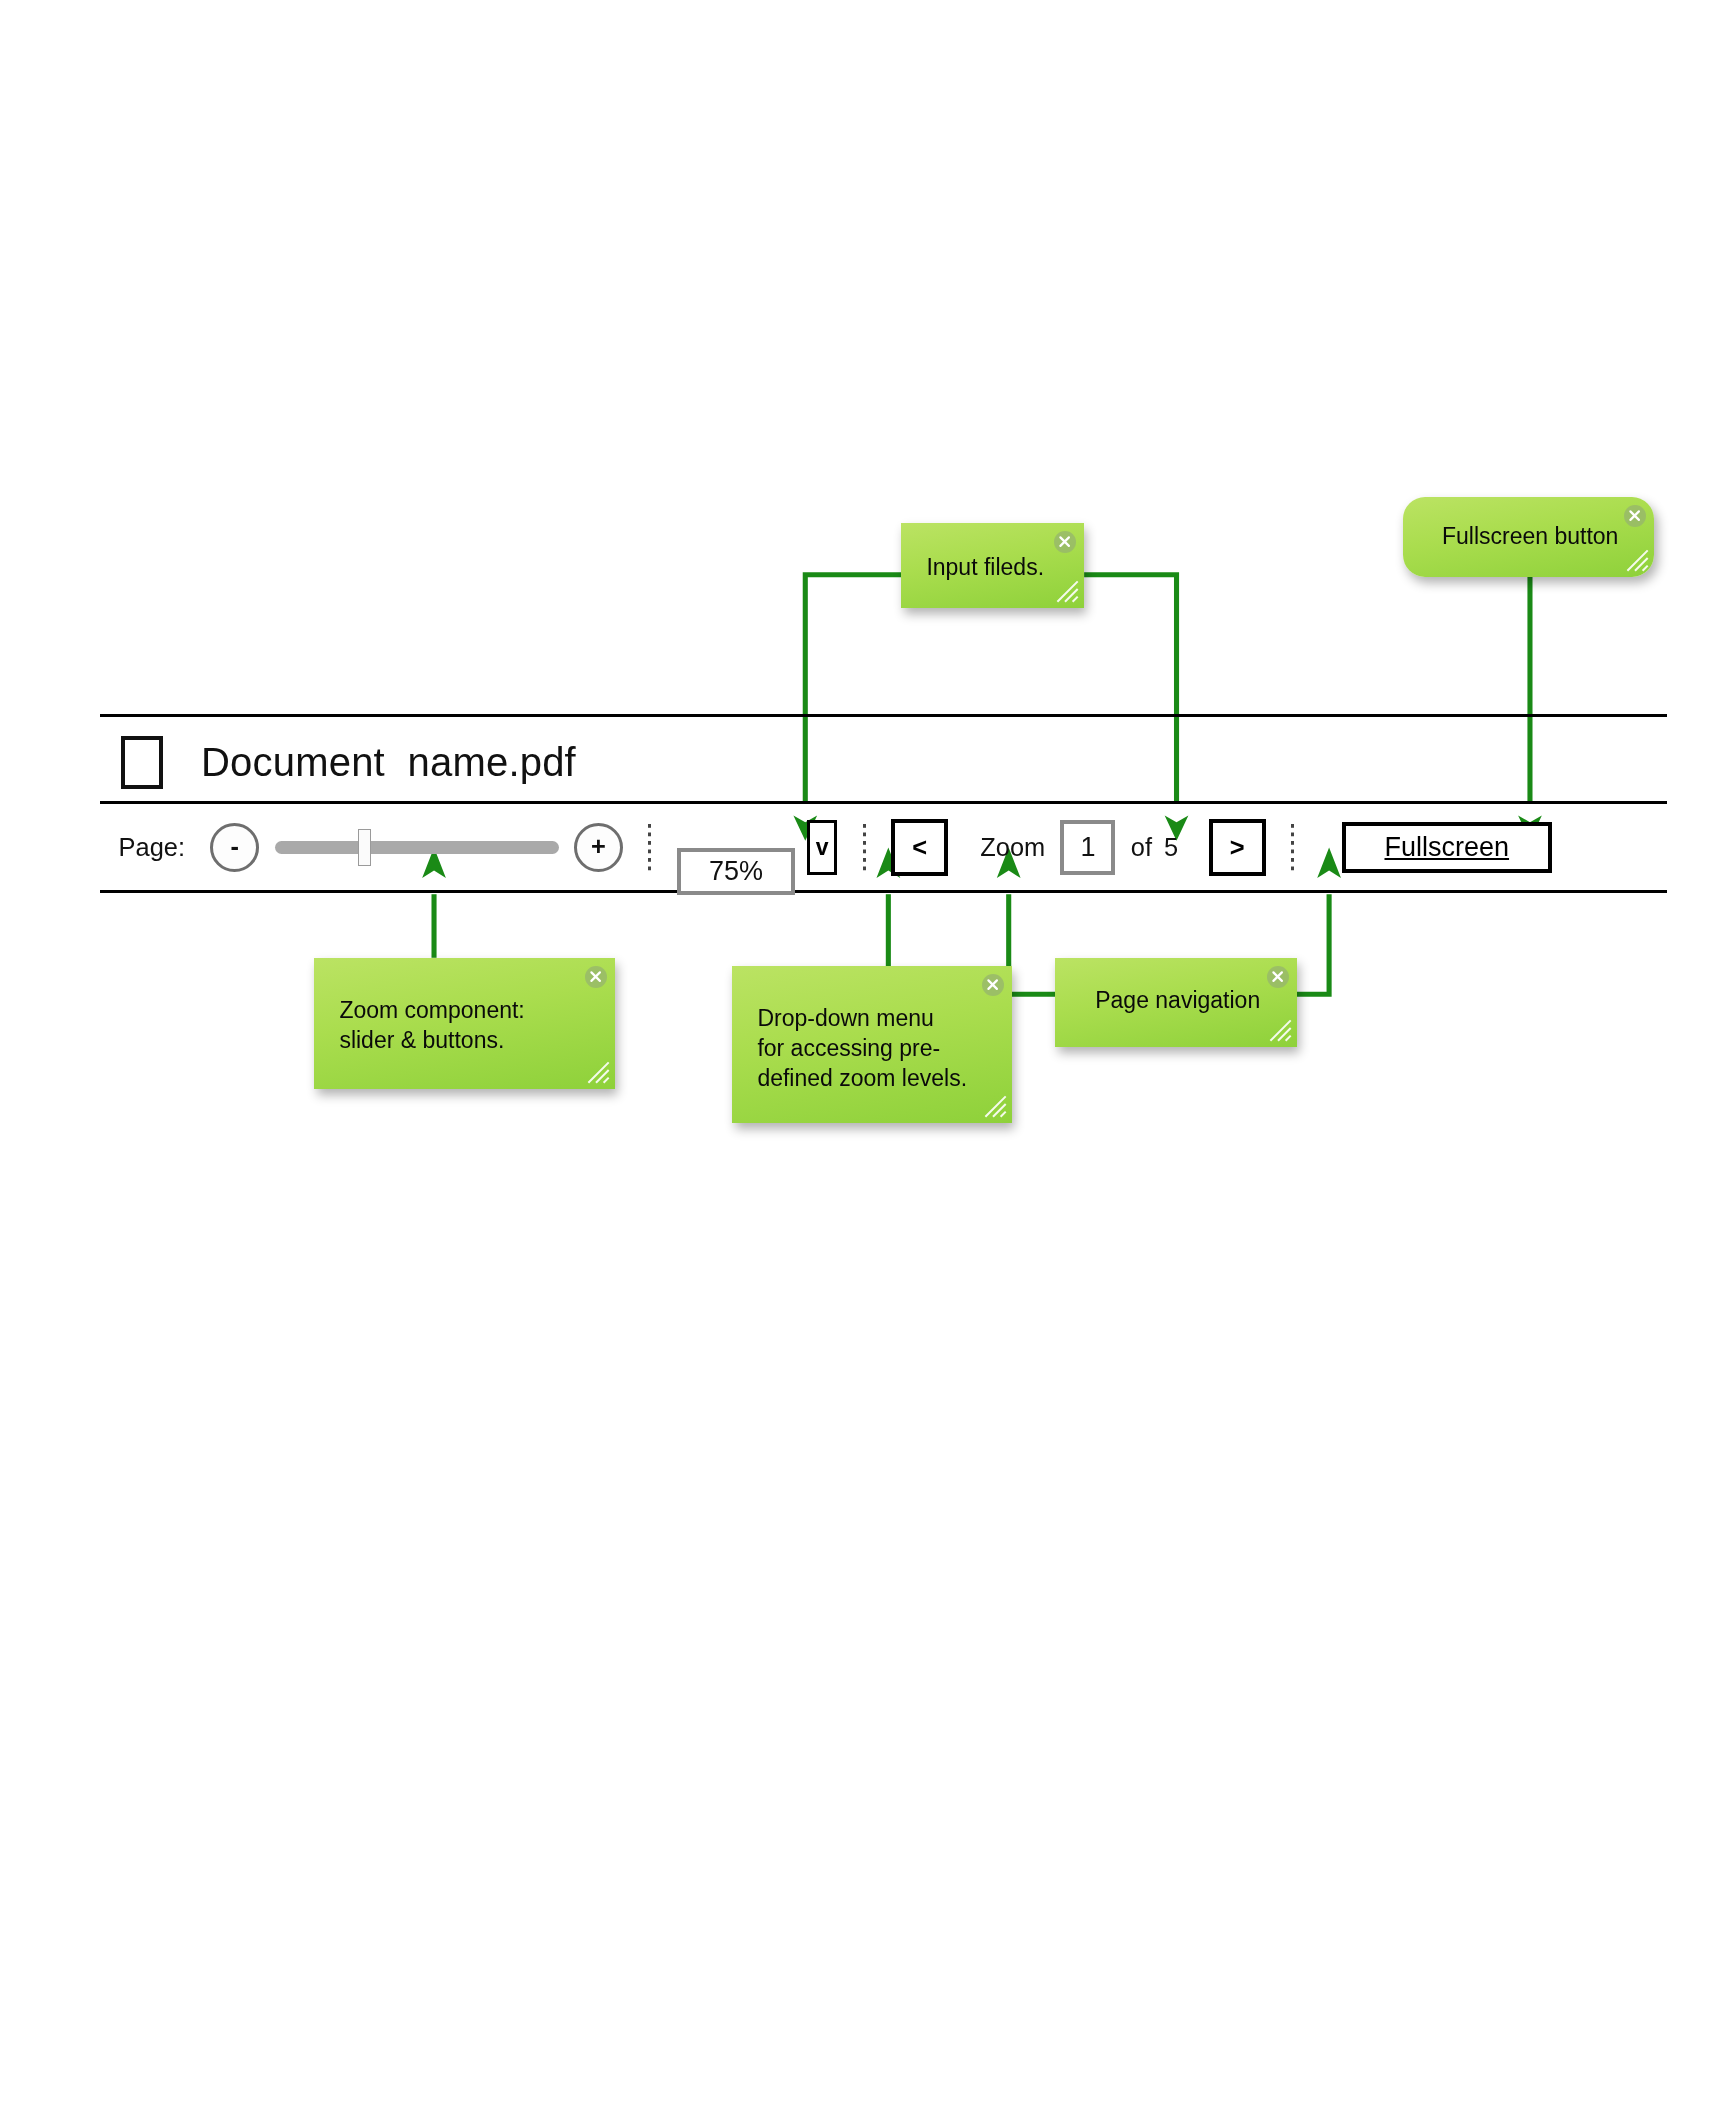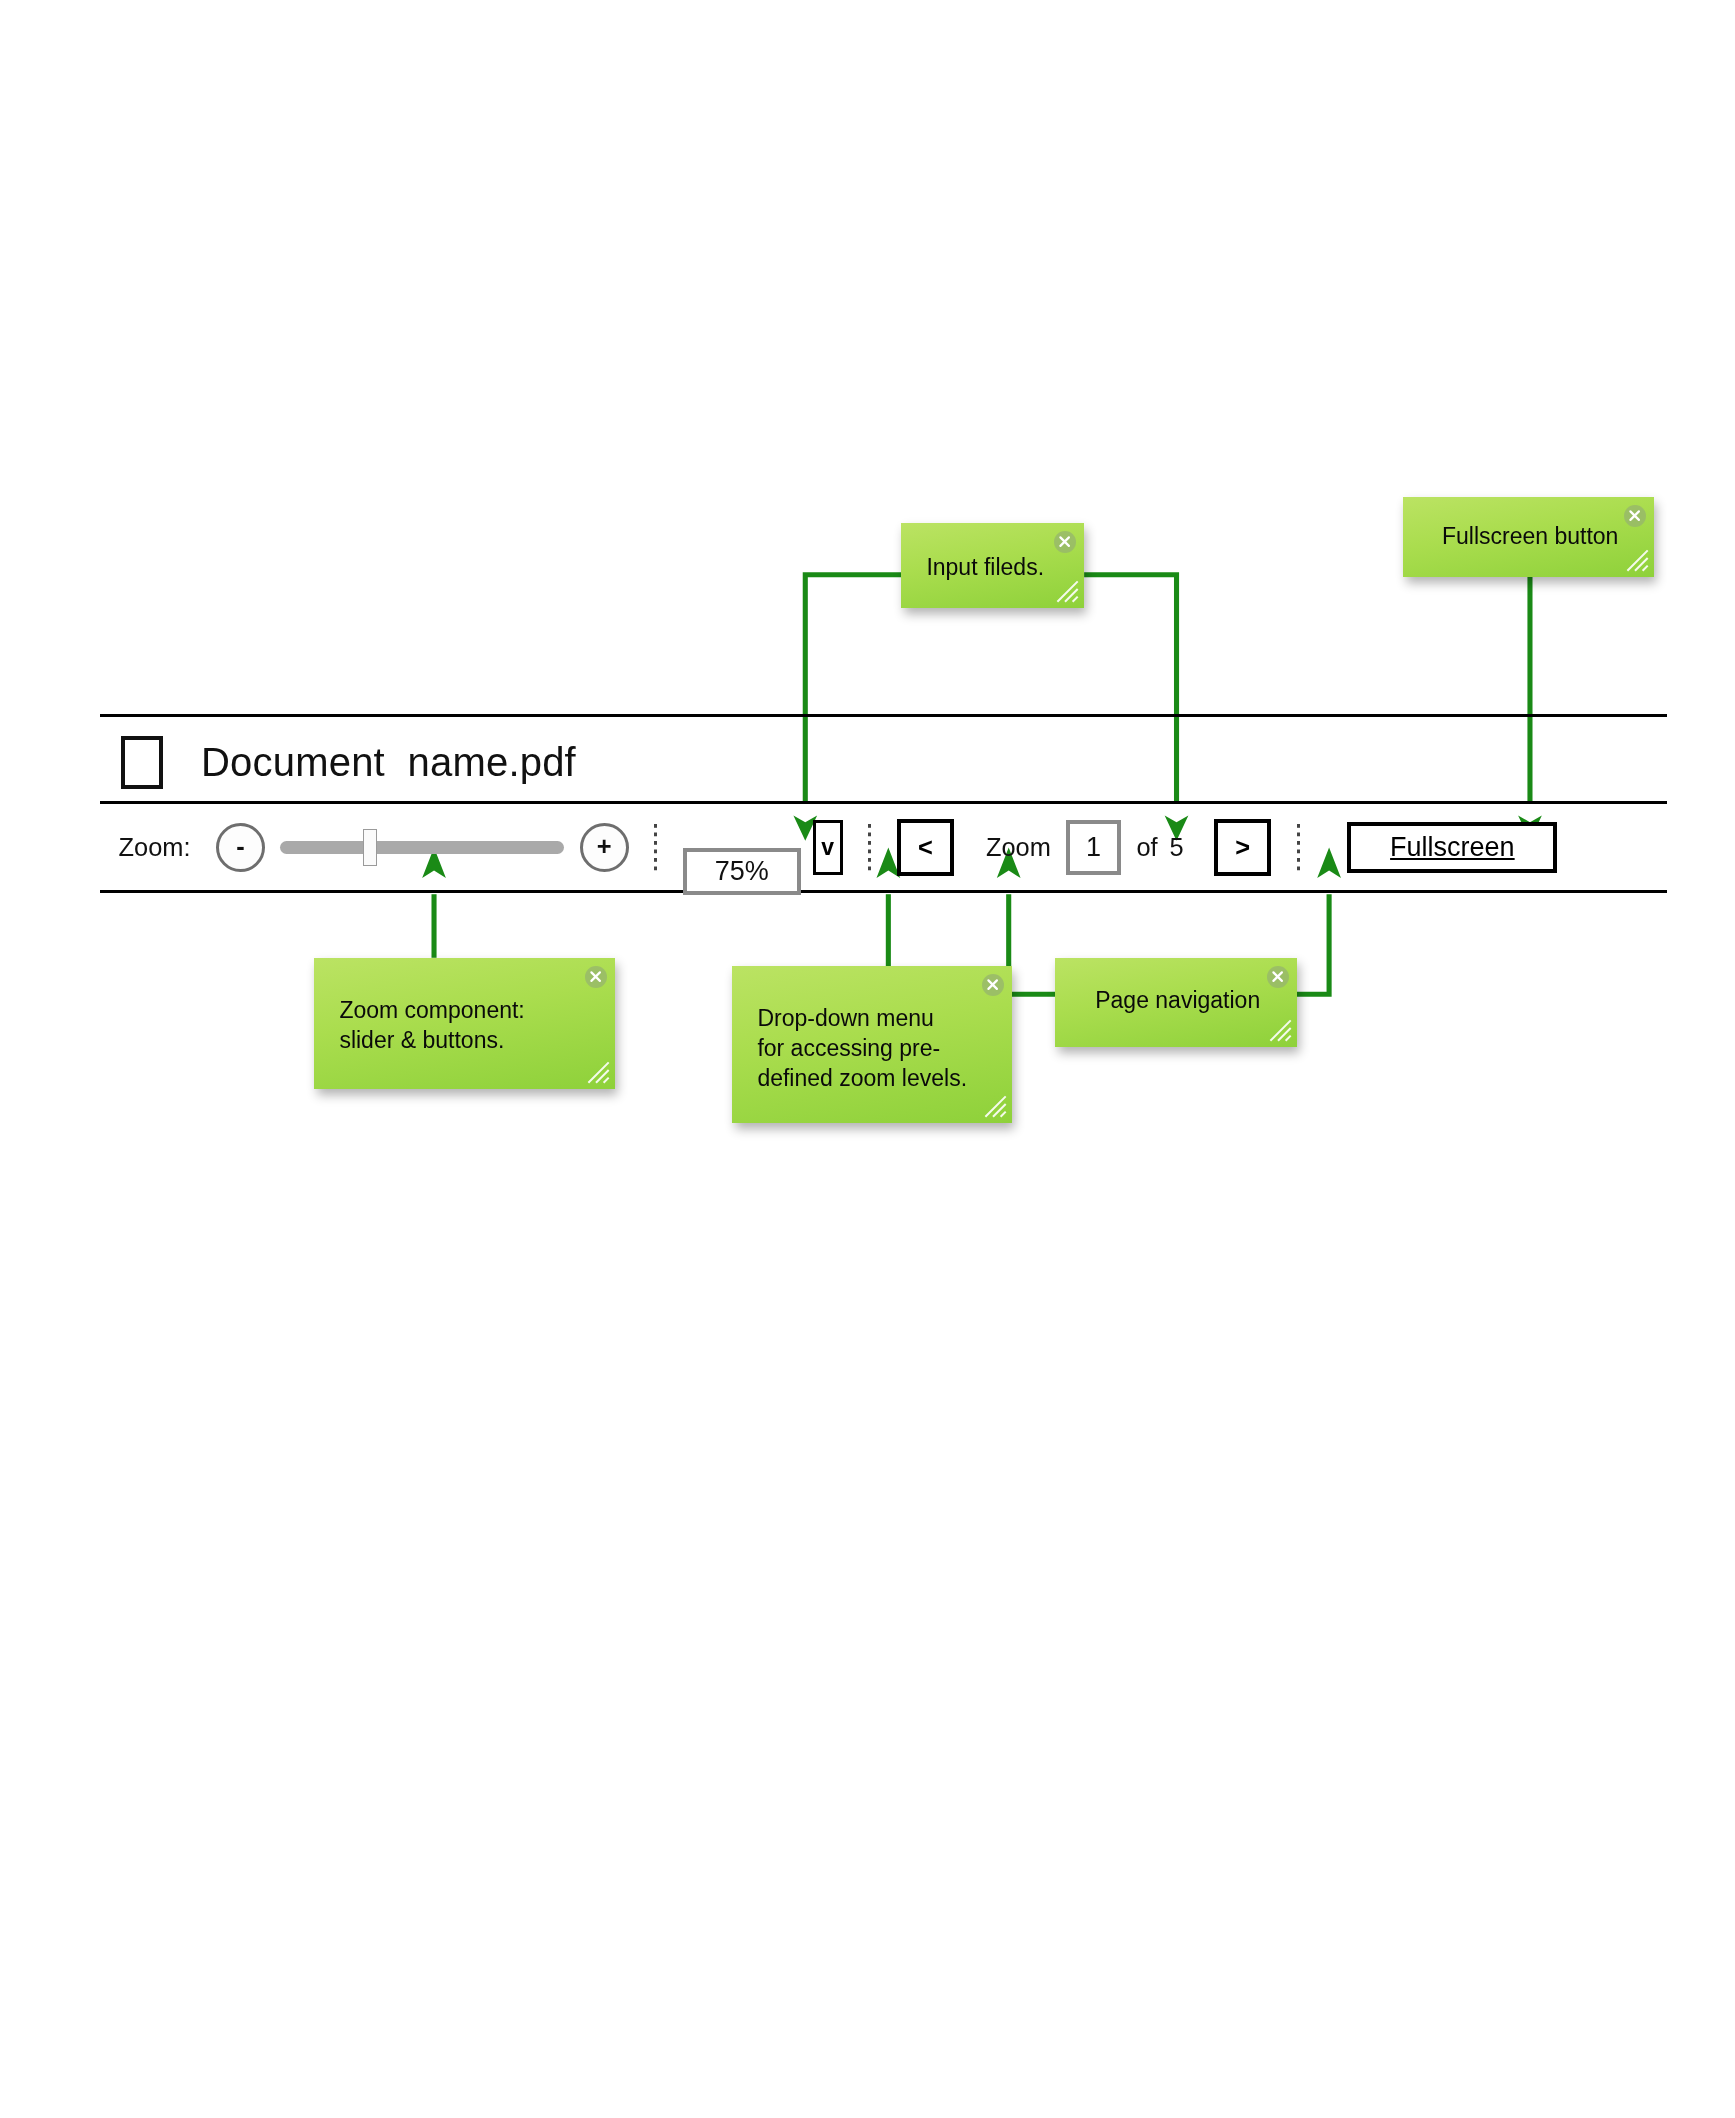--- a/index.html
+++ b/index.html
@@ -234,21 +234,21 @@
     bottom: 4.2px;
     width: 25.4px;
     height: 25.4px;
   }
   .sticky-grip svg { display: block; }
 
   
   #note-input-fields    { left: 901px; top: 523px;  width: 183px; height: 85px; }
   #note-input-fields .sticky-text { top: 30px; }
 
-  #note-fullscreen      { left: 1403px; top: 497px;  width: 251px; height: 80px; }
+  #note-fullscreen      { left: 1403px; top: 497px;  width: 251px; height: 80px; border-radius: 22px; }
   #note-fullscreen .sticky-text { top: 25.4px; text-align: center; }
 
   #note-zoom-component  { left: 314px;  top: 958px; width: 301px; height: 131px; }
   #note-zoom-component .sticky-text { top: 38px; }
 
   #note-dropdown        { left: 732px;  top: 966px; width: 280px; height: 157px; }
   #note-dropdown .sticky-text { top: 38px; }
 
   #note-page-navigation { left: 1055px; top: 958px; width: 242px; height: 89px; }
   #note-page-navigation .sticky-text { top: 28px; text-align: center; }
@@ -305,21 +305,21 @@
   <div class="mock-rule" id="rule-mid"></div>
   <div class="mock-rule" id="rule-bottom"></div>
 
   <div id="titlebar">
     <div id="doc-icon"></div>
     <div id="doc-title">Document  name.pdf</div>
   </div>
 
   <div id="toolbar">
 
-    <span class="zoom-label">Zoom:</span>
+    <span class="zoom-label">Page:</span>
 
     <div class="round-btn">
       <span>-</span>
     </div>
 
     <div class="slider-wrap">
       <div class="slider-track"></div>
       <div class="slider-thumb"></div>
     </div>
 

